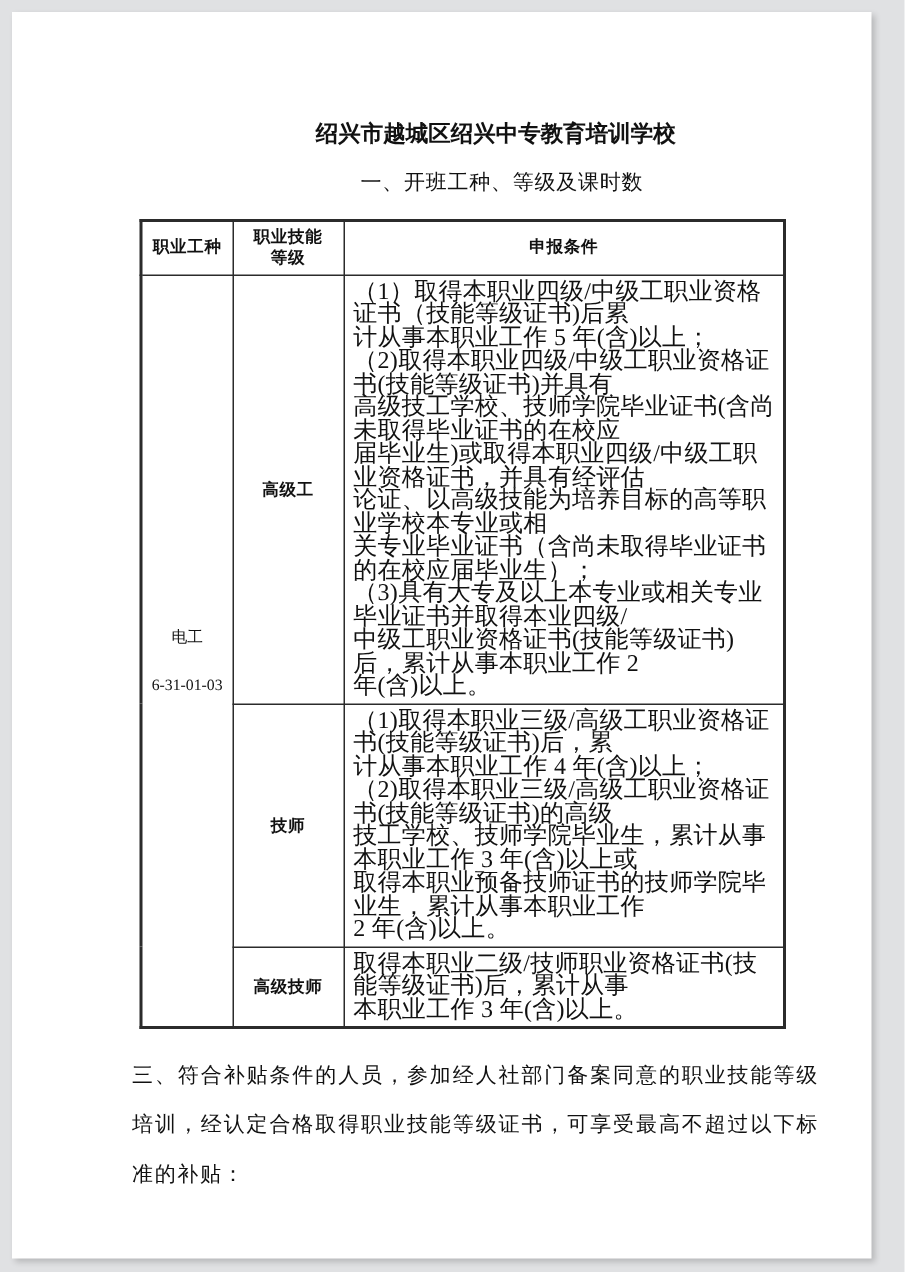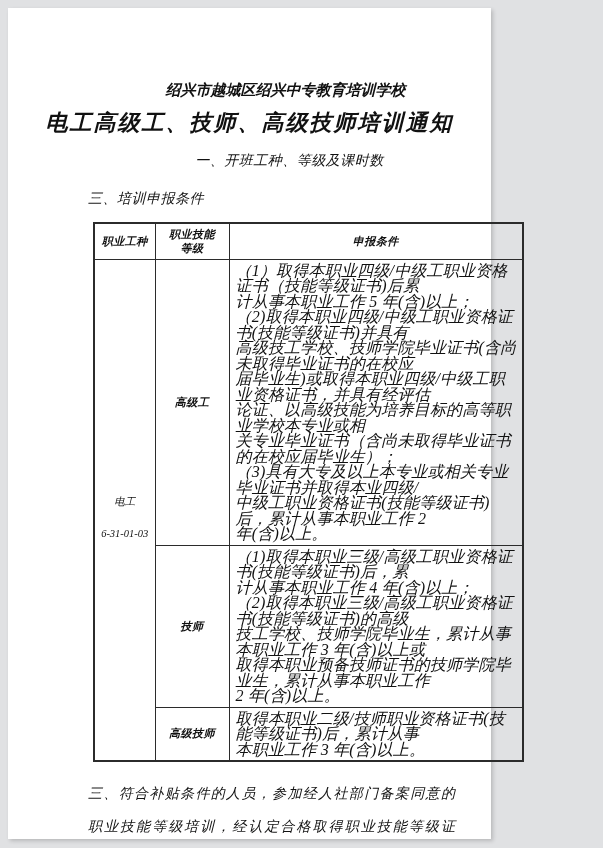--- a/index.html
+++ b/index.html
@@ -7,24 +7,23 @@
   body {
     background: #e0e1e3;
     font-family: "Liberation Serif", "DejaVu Serif", serif;
     color: #111;
     position: relative;
     overflow: hidden;
   }
   .page {
     position: absolute;
     left: 8px; top: 8px;
-    width: 483px; height: 831px;
+    width: 573px; height: 831px;
     background: #ffffff;
     box-shadow: 2px 2px 4px rgba(0,0,0,0.18);
-    font-style: italic;
   }
   .title1 {
     margin-top: 70px;
     text-align: center;
     transform: translateX(36px);
     font-size: 15px;
     font-weight: bold;
     line-height: 24px;
     letter-spacing: 0px;
   }
@@ -114,26 +113,24 @@
     text-align: justify;
     text-align-last: left;
   }
 </style>
 </head>
 <body>
 
 <div class="page">
 
   <div class="title1">绍兴市越城区绍兴中专教育培训学校</div>
-  <div class="title2">电工高级工、技师、高级技师培训通知</div>
 
   <div class="section-heading h-sec1">一、开班工种、等级及课时数</div>
 
 
-  <div class="section-heading h-sec2">三、培训申报条件</div>
 
   <table class="t2">
     <colgroup>
         <col style="width:61px">
         <col style="width:74px">
         <col style="width:294px">
       </colgroup>
     <tbody>
         <tr class="hdr-row">
       <th>职业工种</th>

